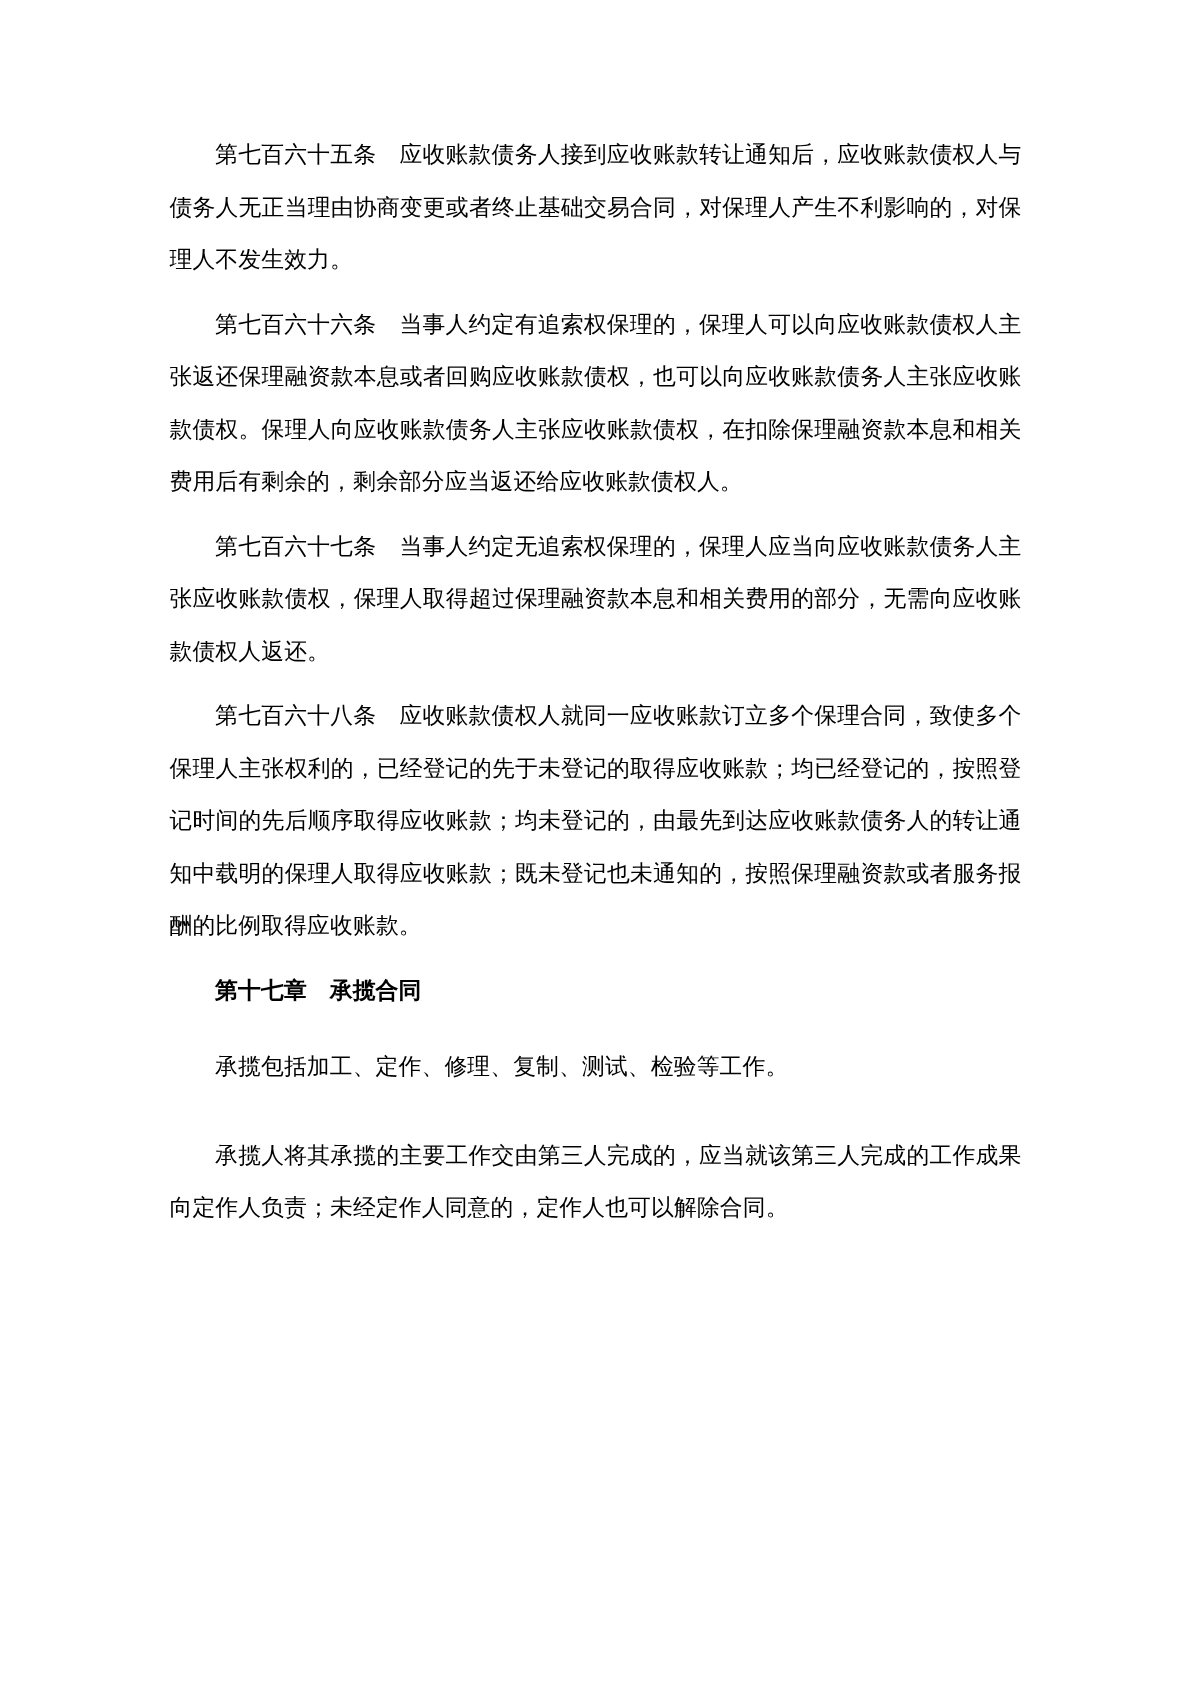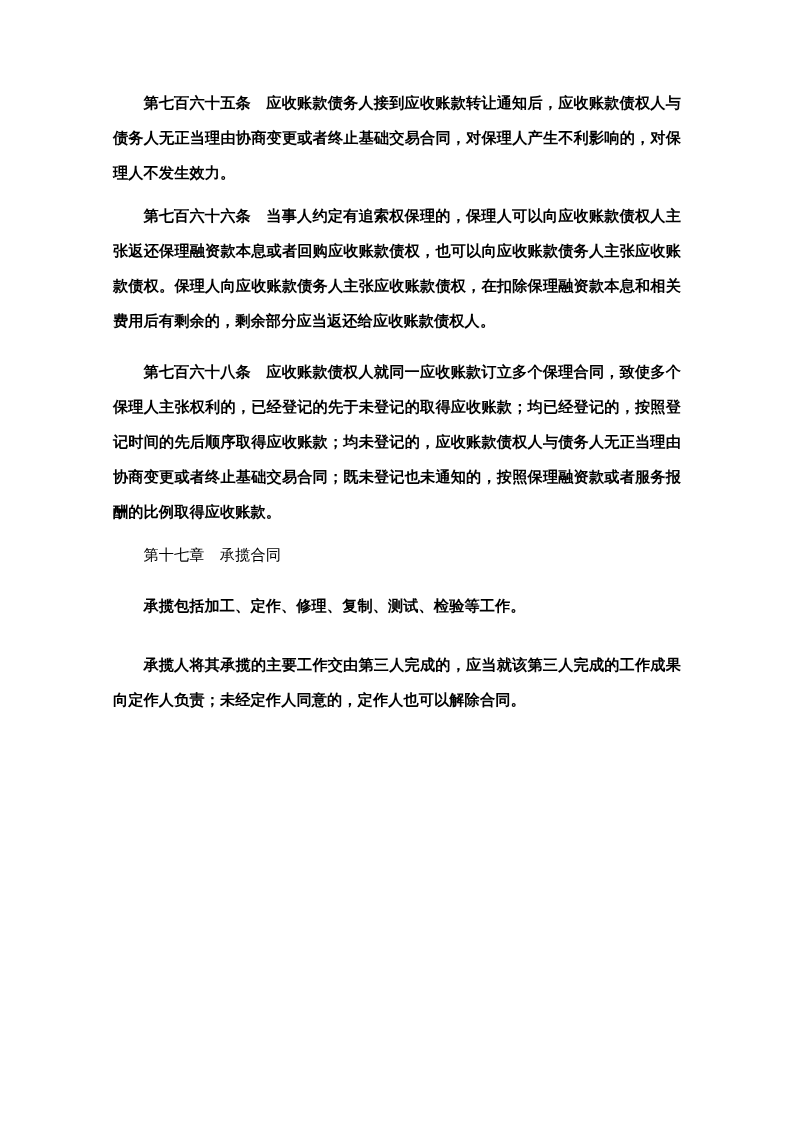--- a/index.html
+++ b/index.html
@@ -28,25 +28,24 @@
     width: 568px;
   }
   p {
     margin: 0 0 0 0;
     font-size: 15.2px;
     line-height: 35px;
     text-align: justify;
     text-justify: inter-ideograph;
     letter-spacing: 0.1px;
     text-indent: 2em;
-    font-weight: bold;
   }
   p.chapter {
     text-indent: 2em;
-    font-weight: normal;
+    font-weight: bold;
   }
   .para-block {
     margin-bottom: 0px;
   }
   
   .gap {
     height: 8px;
   }
 </style>
 </head>
@@ -54,23 +53,24 @@
 
 <div class="page">
   <div class="content">
 
     <p class="para-block">第七百六十五条　应收账款债务人接到应收账款转让通知后，应收账款债权人与债务人无正当理由协商变更或者终止基础交易合同，对保理人产生不利影响的，对保理人不发生效力。</p>
     <div class="gap"></div>
 
     <p class="para-block">第七百六十六条　当事人约定有追索权保理的，保理人可以向应收账款债权人主张返还保理融资款本息或者回购应收账款债权，也可以向应收账款债务人主张应收账款债权。保理人向应收账款债务人主张应收账款债权，在扣除保理融资款本息和相关费用后有剩余的，剩余部分应当返还给应收账款债权人。</p>
     <div class="gap"></div>
 
+    <p class="para-block">第七百六十七条　当事人约定无追索权保理的，保理人应当向应收账款债务人主张应收账款债权，保理人取得超过保理融资款本息和相关费用的部分，无需向应收账款债权人返还。</p>
     <div class="gap"></div>
 
-    <p class="para-block">第七百六十八条　应收账款债权人就同一应收账款订立多个保理合同，致使多个保理人主张权利的，已经登记的先于未登记的取得应收账款；均已经登记的，按照登记时间的先后顺序取得应收账款；均未登记的，应收账款债权人与债务人无正当理由协商变更或者终止基础交易合同；既未登记也未通知的，按照保理融资款或者服务报酬的比例取得应收账款。</p>
+    <p class="para-block">第七百六十八条　应收账款债权人就同一应收账款订立多个保理合同，致使多个保理人主张权利的，已经登记的先于未登记的取得应收账款；均已经登记的，按照登记时间的先后顺序取得应收账款；均未登记的，由最先到达应收账款债务人的转让通知中载明的保理人取得应收账款；既未登记也未通知的，按照保理融资款或者服务报酬的比例取得应收账款。</p>
     <div class="gap"></div>
 
 
     <p class="chapter">第十七章　承揽合同</p>
     <div class="gap"></div>
 
     <div class="gap"></div>
 
     <p class="para-block">承揽包括加工、定作、修理、复制、测试、检验等工作。</p>
     <div class="gap"></div>

